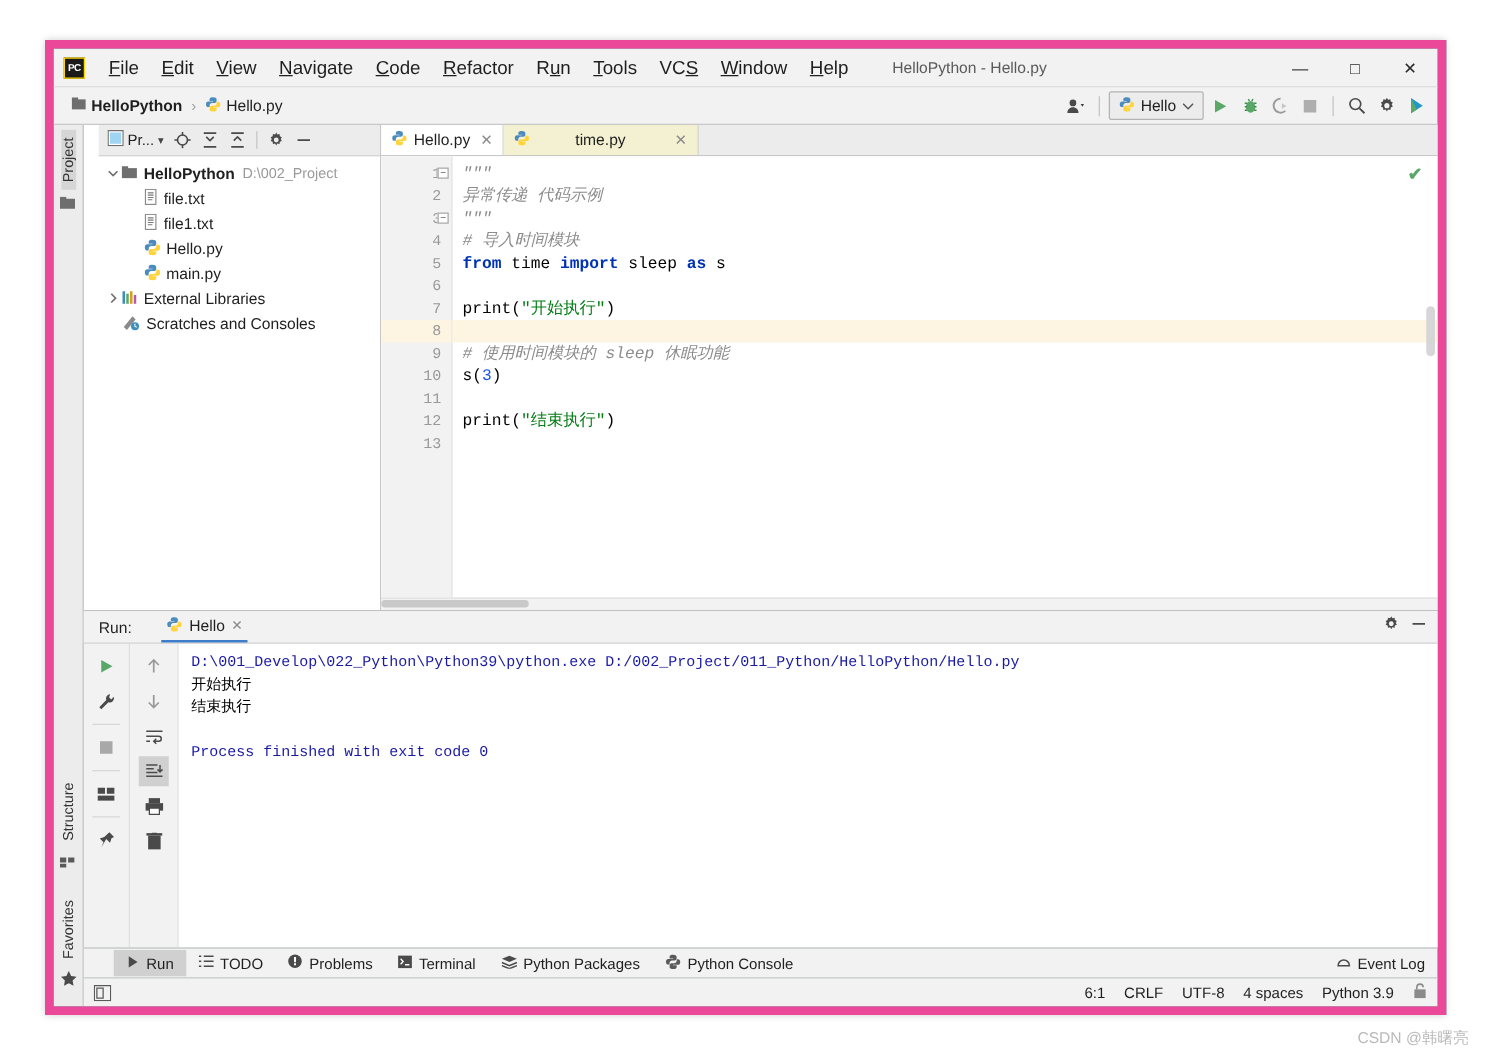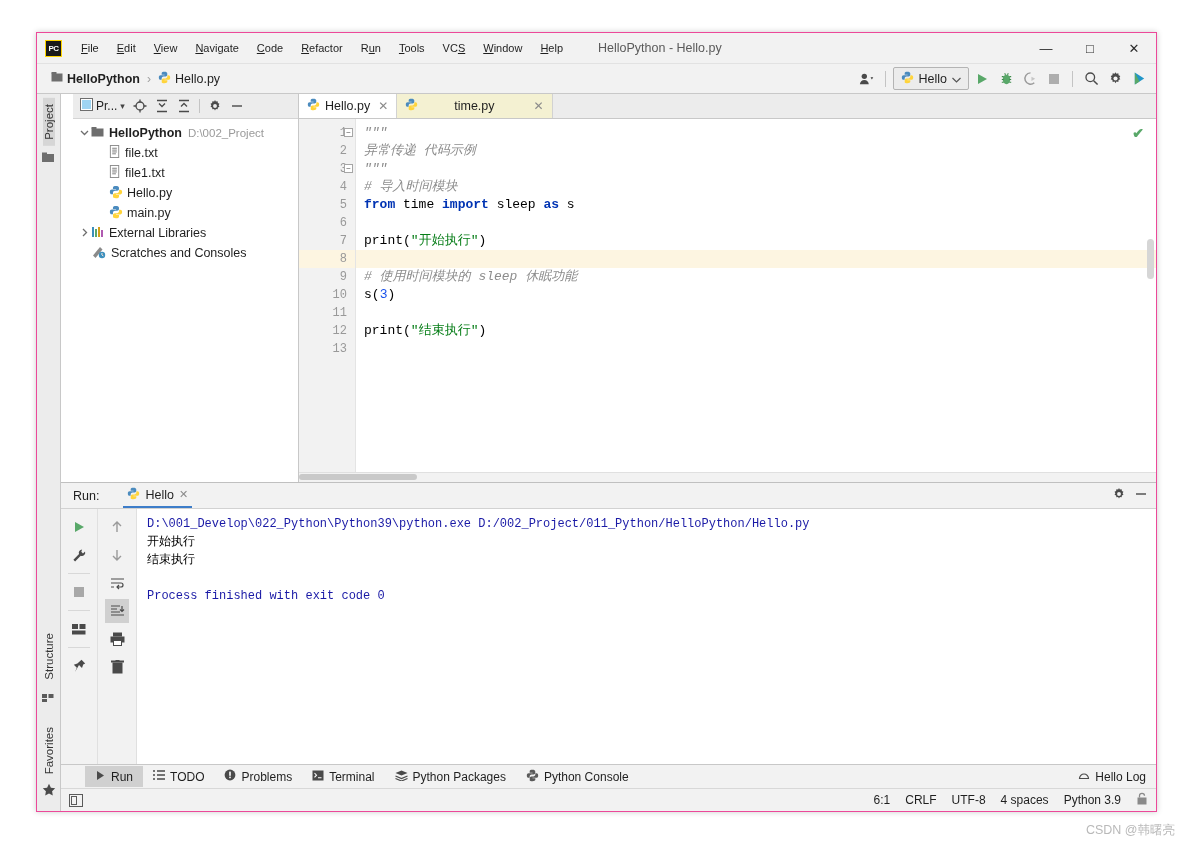--- a/index.html
+++ b/index.html
@@ -13,21 +13,21 @@
     height: 845px;
     background: #ffffff;
     overflow: hidden;
   }
   
   #window {
     position: absolute;
     left: 36px; top: 32px;
     width: 1121px; height: 780px;
     background: #0f766e;
-    border: 1px solid #ec4899;
+    border: 7px solid #ec4899;
     box-shadow: 0 0 6px rgba(0,0,0,0.20);
     display: flex; flex-direction: column;
     box-sizing: border-box;
   }
   
   .titlebar {
     height: 30px;
     background: #f2f2f2;
     display: flex; align-items: center;
     flex: 0 0 auto;
@@ -39,21 +39,21 @@
     background: #1a1a1a;
     border: 1px solid #ffd500;
     color: #ffffff;
     font-size: 8px; font-weight: bold;
     display: flex; align-items: center; justify-content: center;
     letter-spacing: -0.5px;
     box-sizing: border-box;
   }
   .menu { display: flex; align-items: center; }
   .menu-item {
-    font-size: 11px; color: #1f1f1f;
+    font-size: 15px; color: #1f1f1f;
     padding: 3px 9px;
     cursor: default;
     white-space: nowrap;
   }
   .menu-item u { text-decoration: underline; }
   .win-title {
     font-size: 12.5px; color: #5a5a5a;
     margin-left: 26px;
     white-space: nowrap;
   }
@@ -927,21 +927,21 @@
             </span>
             <span>Python Console</span>
           </div>
 
           <div class="bottombar-right">
             <span>
               <svg width="12" height="12" viewBox="0 0 12 12">
                   <path d="M1.5 9.5a4.5 4.5 0 1 1 9 0z" stroke="#4a4a4a" stroke-width="1.2" fill="none"></path>
                 </svg>
             </span>
-            <span>Hello Log</span>
+            <span>Event Log</span>
           </div>
         </div>
 
         <div class="statusbar">
           <div class="sb-left">
             <svg width="14" height="13" viewBox="0 0 14 13">
                 <rect x="0.5" y="0.5" width="13" height="12" stroke="#5a5a5a" fill="none"></rect>
                 <rect x="2.5" y="2.5" width="5" height="8" stroke="#5a5a5a" fill="none"></rect>
               </svg>
           </div>

